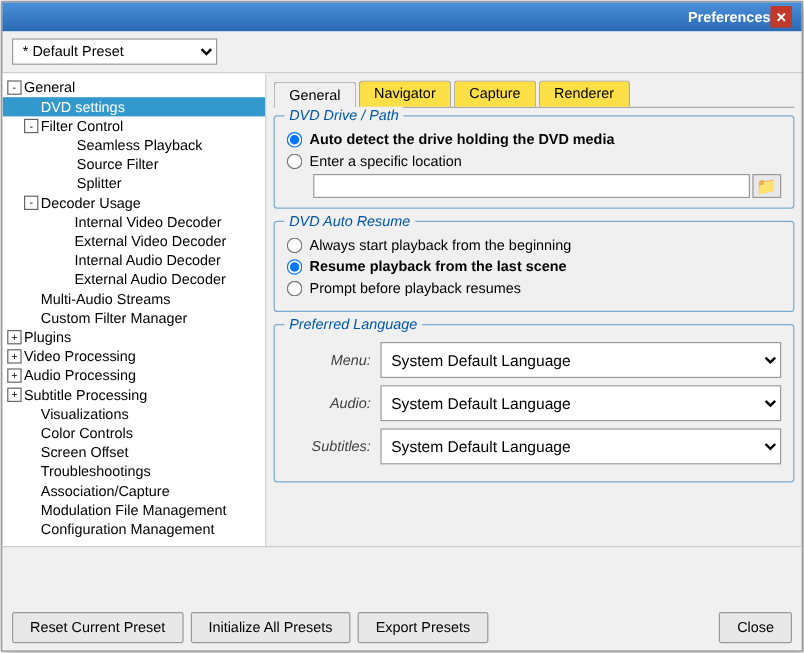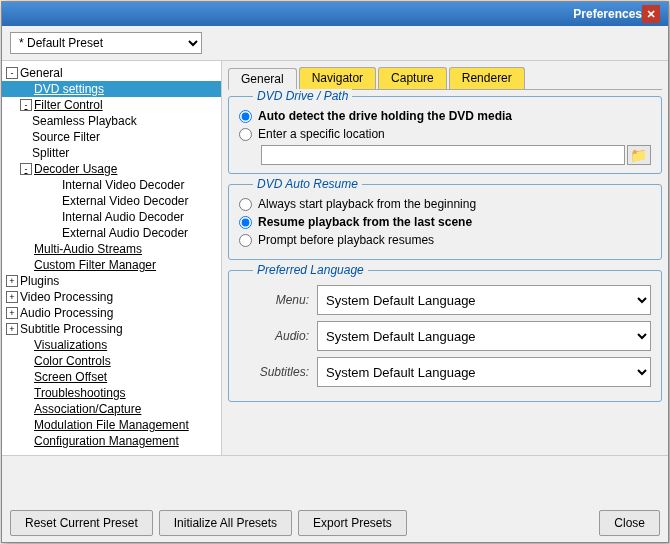--- a/index.html
+++ b/index.html
@@ -55,21 +55,21 @@
       flex: 1;
       overflow: hidden;
     }
     .preset-bar {
       padding: 6px 8px;
       border-bottom: 1px solid #ccc;
       display: flex;
       align-items: center;
     }
     .preset-select {
-      width: 192px;
+      width: 171px;
       height: 22px;
       font-size: 12px;
       border: 1px solid #999;
       background: white;
       padding: 0 4px;
     }
     .main-content {
       display: flex;
       flex: 1;
       overflow: hidden;
@@ -94,22 +94,22 @@
     .tree-item.selected {
       background: #3399cc;
       color: white;
     }
     .tree-item .expander {
       width: 14px;
       font-size: 10px;
       flex-shrink: 0;
     }
     .indent-1 { padding-left: 4px; }
-    .indent-2 { padding-left: 18px; text-decoration: underline; }
-    .indent-3 { padding-left: 16px; }
+    .indent-2 { padding-left: 18px; }
+    .indent-3 { padding-left: 48px; }
     .indent-4 { padding-left: 46px; }
 
     .right-panel {
       flex: 1;
       display: flex;
       flex-direction: column;
       padding: 6px;
       overflow-y: auto;
     }
     .tab-bar {
@@ -137,21 +137,21 @@
     .section-group {
       border: 1px solid #7aabcf;
       border-radius: 3px;
       margin-bottom: 10px;
       padding: 8px 10px;
       position: relative;
     }
     .section-group legend, .section-label {
       position: absolute;
       top: -8px;
-      left: 24px;
+      left: 8px;
       background: #f0f0f0;
       padding: 0 4px;
       font-size: 12px;
       color: #0055aa;
       font-style: italic;
     }
     .group-content {
       margin-top: 4px;
     }
     .radio-row {

